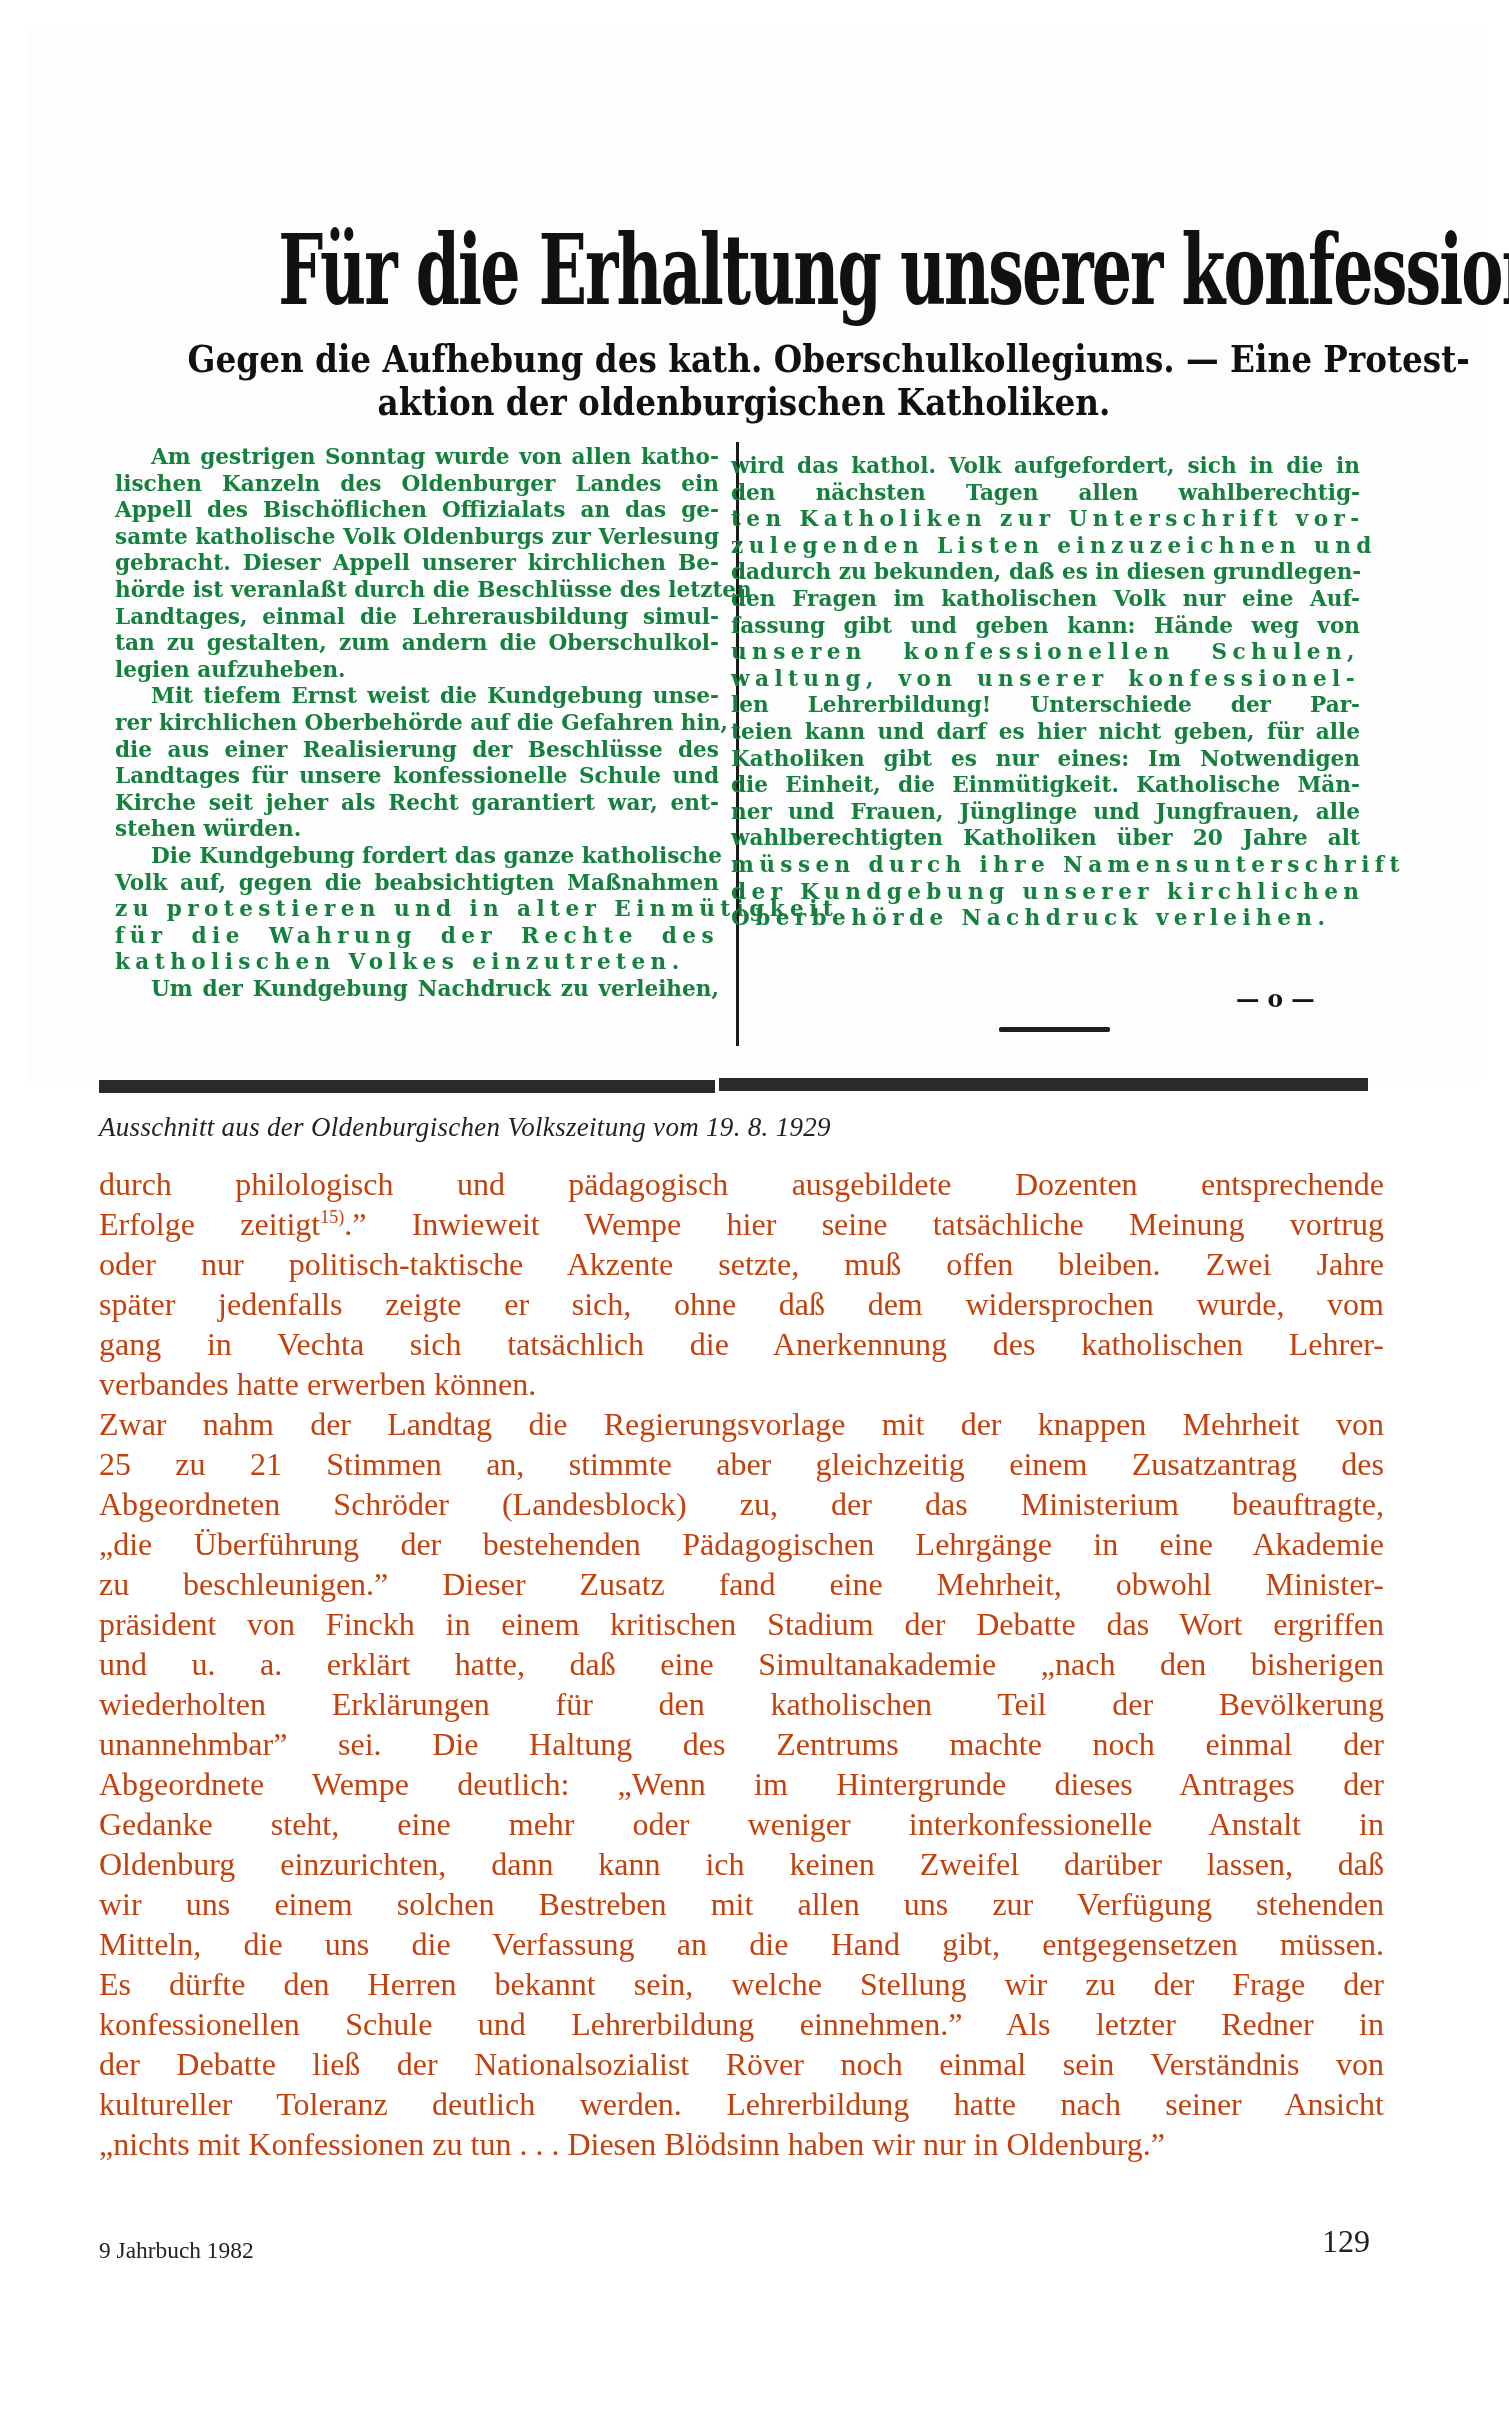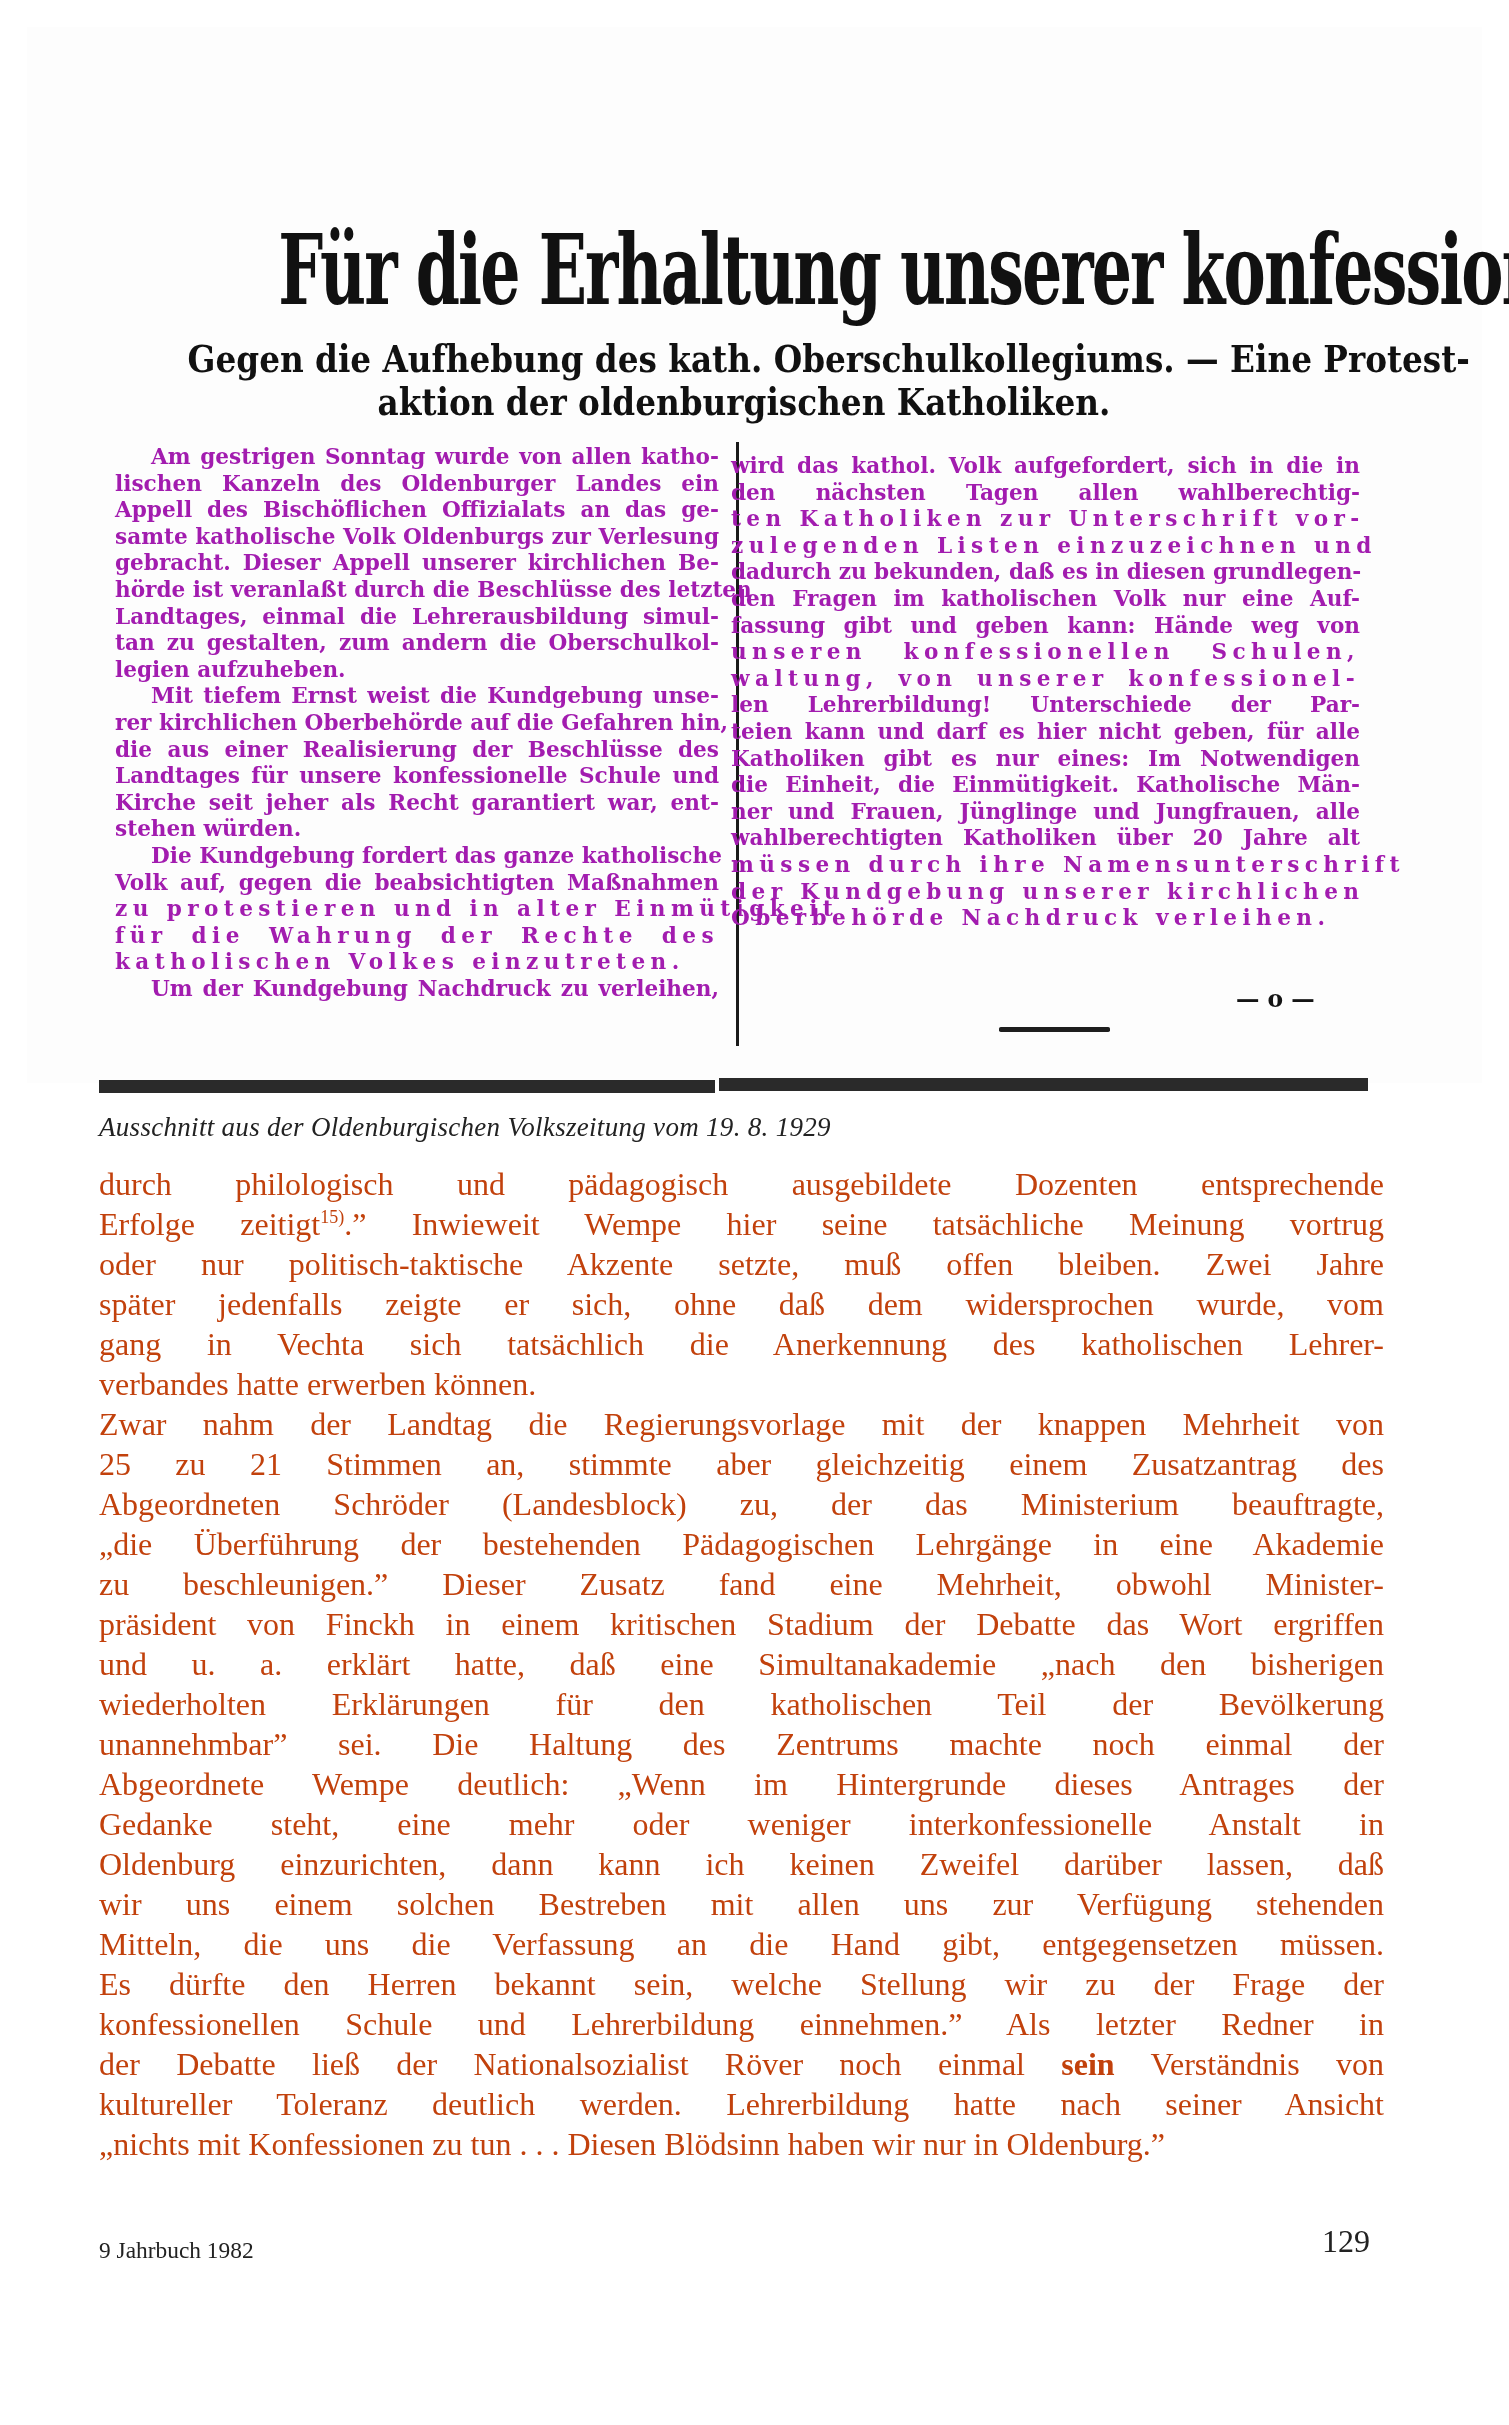--- a/index.html
+++ b/index.html
@@ -15,21 +15,21 @@
   }
   .subhead {
     position:absolute; left:97px; width:1294px; text-align:center;
     font-family:"DejaVu Serif", serif; font-weight:bold; font-size:38px; line-height:41px;
     transform:scaleX(0.86); transform-origin:center top; white-space:nowrap; color:#111;
   }
   .subhead.l1 { top:338px; text-align:justify; text-align-last:justify; }
   .subhead.l2 { top:381px; }
 
   .col { position:absolute; top:444px; font-family:"DejaVu Serif", serif; font-weight:bold;
-         font-size:21.6px; line-height:26.6px; color:#a21caf; }
+         font-size:21.6px; line-height:26.6px; color:#15803d; }
   .col.left { left:115px; width:604px; }
   .col.right { left:731px; width:629px;margin-top:9px; }
   .col .ln { display:block; height:26.6px; white-space:nowrap; overflow:visible;
              text-align:justify; text-align-last:justify; transform-origin:left top; }
   .col .ln.last { text-align-last:left; }
   .col .ln.indent { padding-left:36px; }
   .col .ln.sp { letter-spacing:5.4px; }
   .col-divider { position:absolute; left:736px; top:442px; width:2.7px; height:604px; background:#1a1a1a; }
   .end-mark { position:absolute; left:1236px; top:985px; font-family:"DejaVu Serif", serif; font-weight:bold;
               font-size:23.4px; color:#141414; }
@@ -38,21 +38,21 @@
   .thick-rule-b { position:absolute; left:719px; top:1078px; width:649px; height:12.6px; background:#2a2a2a; }
 
   .caption { position:absolute; left:99px; top:1112px; font-family:"Liberation Serif", serif; font-style:italic;
              font-size:27px; color:#222; letter-spacing:0.3px; }
 
   .body-text { position:absolute; left:99px; top:1164px; width:1285px;
                font-family:"Liberation Serif", serif; font-size:32px; line-height:40px; color:#c2410c; }
   .body-text .bl { display:block; height:40px; white-space:nowrap; text-align:justify; text-align-last:justify; }
   .body-text .bl.last { text-align-last:left; }
   .body-text sup { font-size:18px; line-height:0; vertical-align:super; }
-  .body-text b { font-weight:bold; }
+  .body-text b { font-weight:normal; }
 
   .footer-left { position:absolute; left:99px; top:2237px; font-family:"Liberation Serif", serif; font-size:23.4px; color:#222; }
   .footer-right { position:absolute; left:1322px; top:2223px; font-family:"Liberation Serif", serif; font-size:32px; color:#222; }
 </style>
 </head>
 <body>
 
 <div class="page">
 
   <div class="clip-region"></div>

